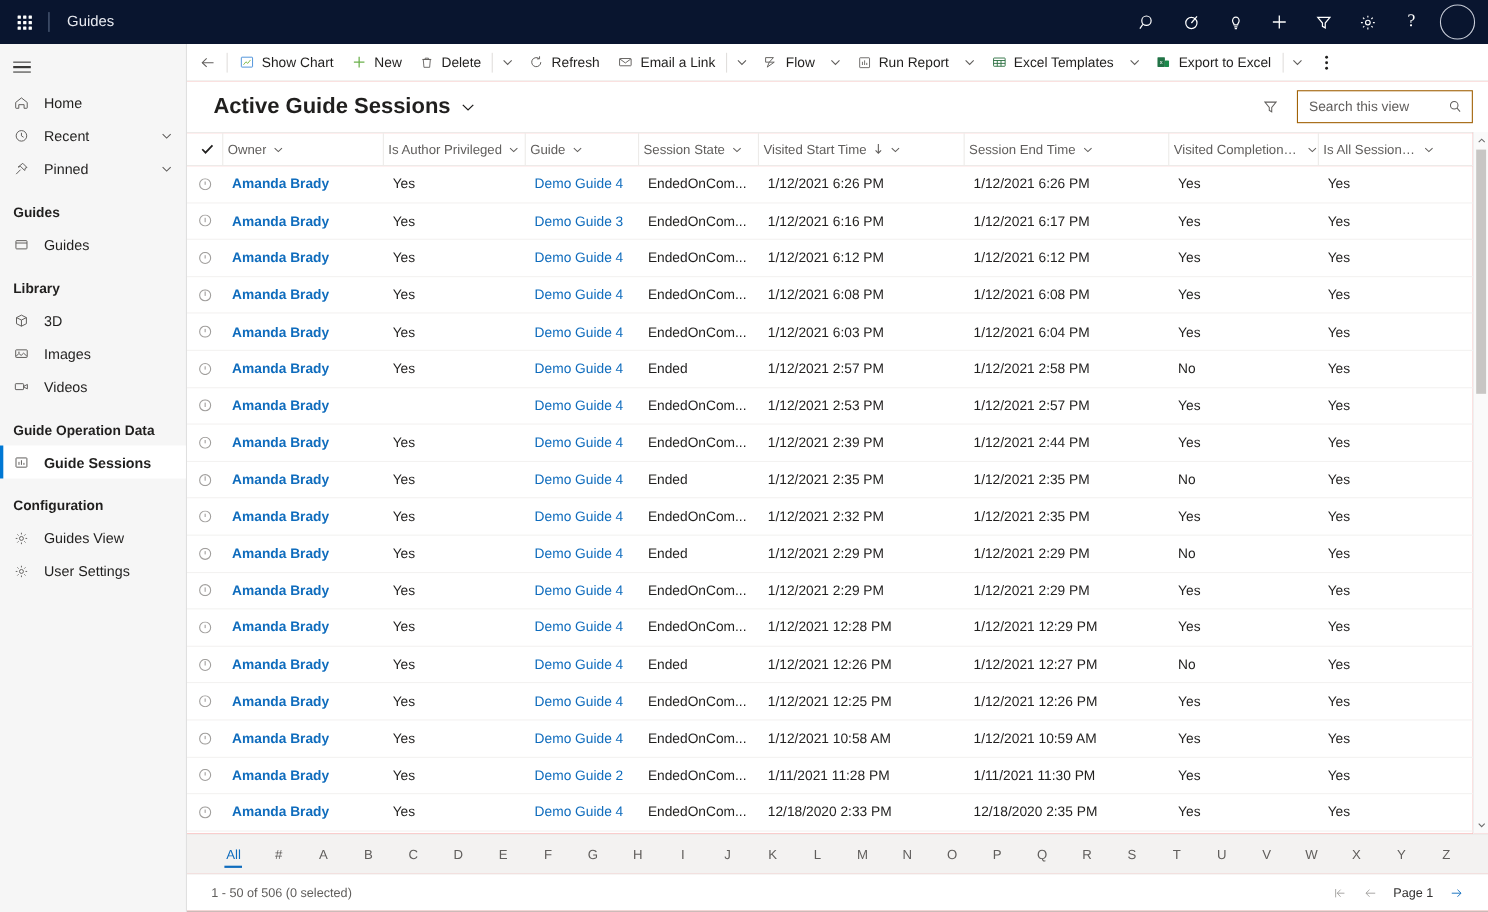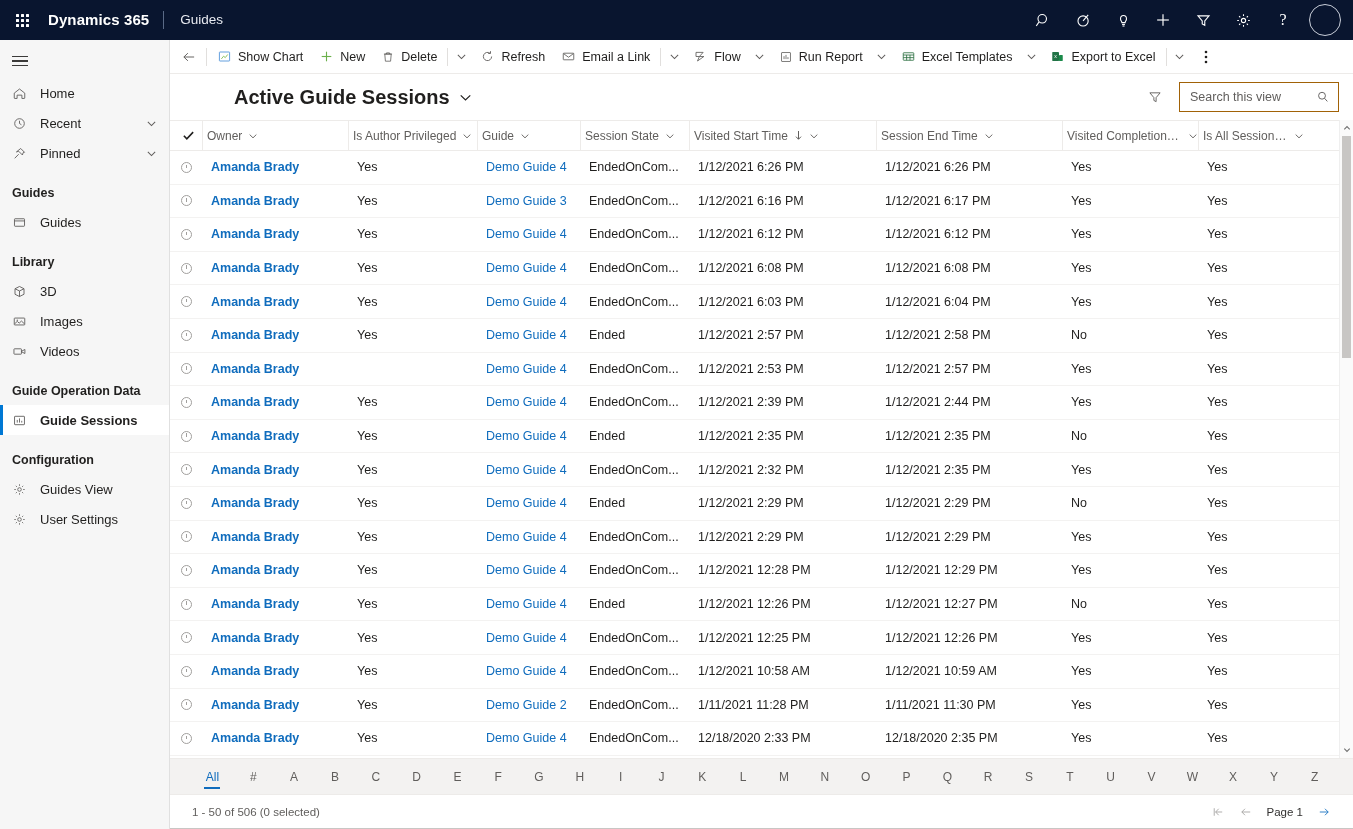--- a/index.html
+++ b/index.html
@@ -120,21 +120,21 @@
     cursor: pointer; color: #201f1e; font-size: 14px; letter-spacing: 0; margin-left: 2px;
   }
 
   
   .viewhdr {
     height: 46px; min-height: 46px; display: flex; align-items: center;
     padding: 0 14px 0 24px; background: #fff;
   }
   .view-title {
     font-size: 20px; color: #201f1e; font-weight: 600; cursor: pointer;
-    display: flex; align-items: center; gap: 9px; margin-left: 40px;
+    display: flex; align-items: center; gap: 9px;
   }
   .viewhdr-right { margin-left: auto; display: flex; align-items: center; gap: 10px; }
   .filter-btn {
     width: 28px; height: 28px; display: flex; align-items: center; justify-content: center;
     cursor: pointer; color: #605e5c;
   }
   .searchbox {
     width: 160px; height: 30px; border: 1px solid #a16207; background: #fff;
     display: flex; align-items: center; padding: 0 8px 0 10px;
   }
@@ -265,21 +265,20 @@
           <i></i>
           <i></i>
           <i></i>
           <i></i>
           <i></i>
           <i></i>
           <i></i>
           <i></i>
       </div>
     </div>
-    <div class="brand">Dynamics 365</div>
     <div class="brand-divider"></div>
     <div class="app-name">Guides</div>
 
     <div class="topnav-right">
       <div class="tn-icon">
         <svg width="17" height="17" viewBox="0 0 20 20" fill="none" stroke="currentColor" stroke-width="1.3">
           <circle cx="8.5" cy="8" r="5"></circle>
             <line x1="4.6" y1="11.9" x2="1.5" y2="16.5"></line>
         </svg>
       </div>

